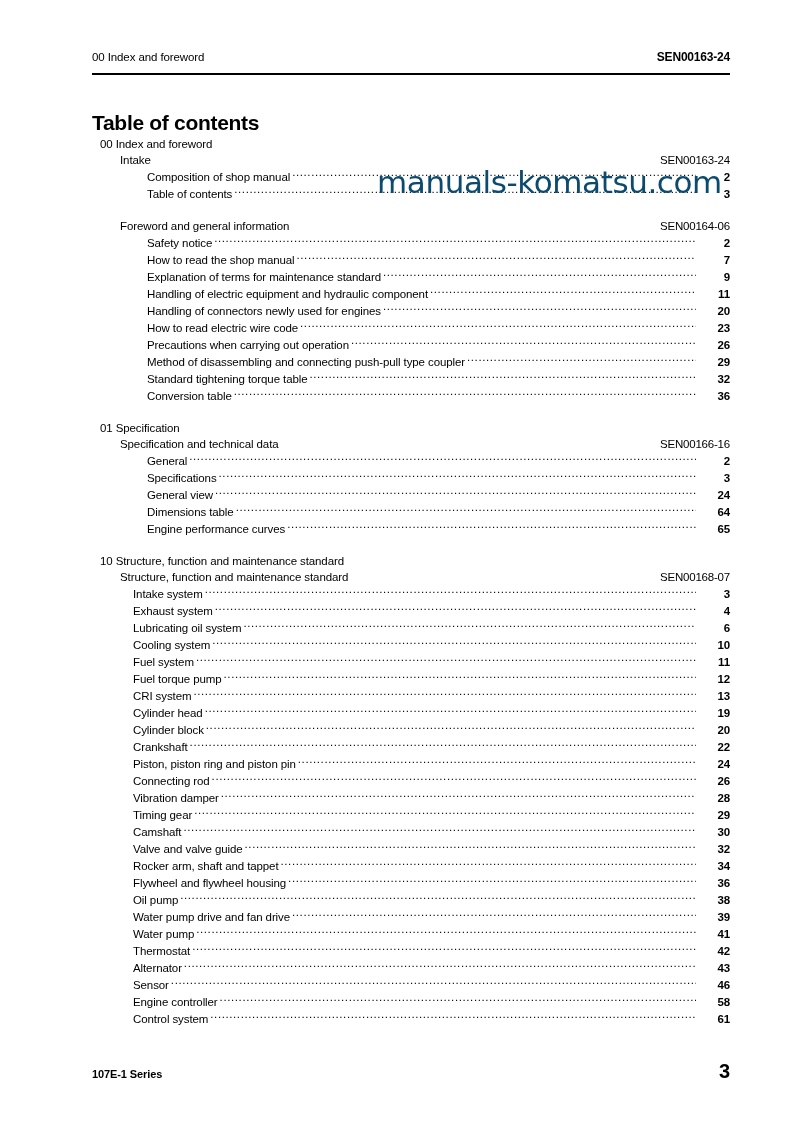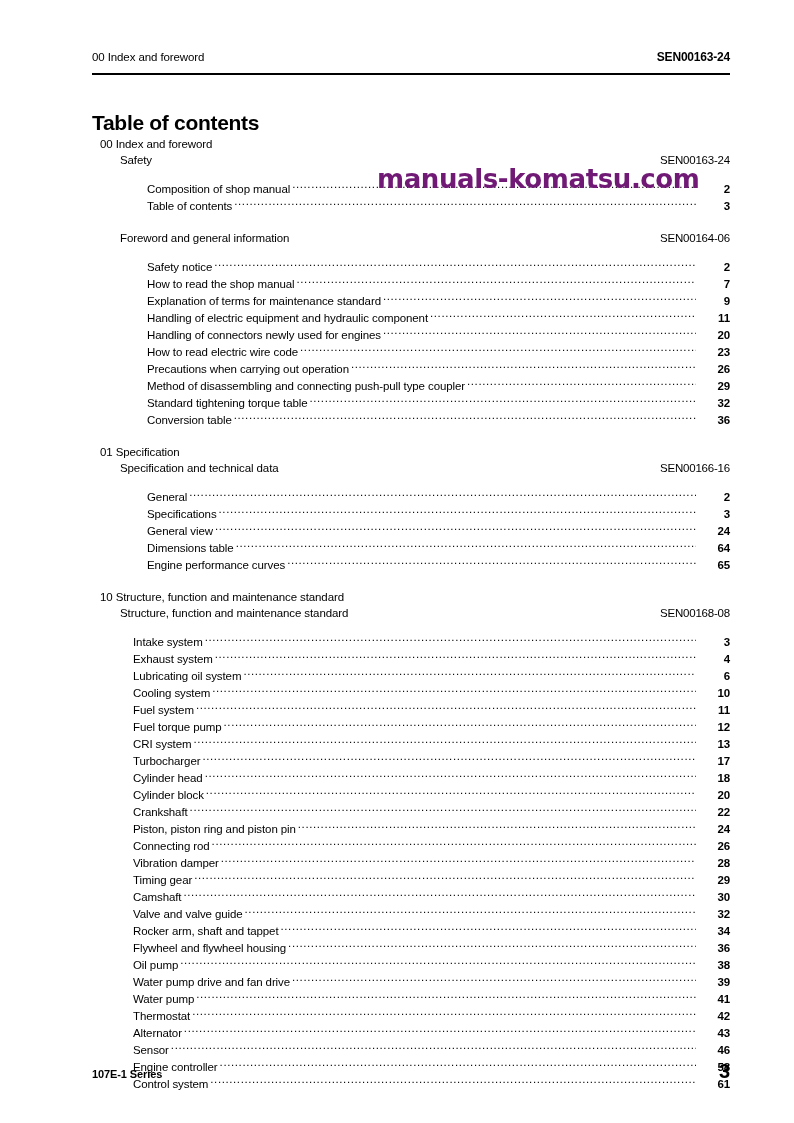--- a/index.html
+++ b/index.html
@@ -95,21 +95,21 @@
     white-space: nowrap;
   }
   .subsection-spacer { flex: 1 1 auto; }
   .subsection-code {
     font-size: 11.5px;
     letter-spacing: -0.2px;
     white-space: nowrap;
     text-align: right;
   }
 
-  .entries { margin-top: 12px; }
+  .entries { margin-top: 0; }
   .entry {
     display: flex;
     align-items: baseline;
     line-height: 16px;
     font-size: 11.5px;
     letter-spacing: -0.1px;
   }
   .entries.deep .entry { margin-left: 55px; }
   .entries.shallow .entry { margin-left: 41px; }
 
@@ -142,25 +142,25 @@
     padding-left: 4px;
   }
 
   .gap { height: 16px; }
 
   
   .watermark {
     position: absolute;
     left: 377px;
     top: 164px;
-    font-size: 26px;
+    font-size: 31px;
     font-family: "DejaVu Sans", sans-serif;
-    font-weight: 700;
+    font-weight: 400;
     letter-spacing: -0.4px;
-    color: #701a75;
+    color: #0c4a6e;
     white-space: nowrap;
     pointer-events: none;
   }
 
   
   .footer {
     position: absolute;
     left: 92px;
     top: 1060px;
     width: 638px;
@@ -191,21 +191,21 @@
     <span class="header-right">SEN00163-24</span>
   </div>
   <div class="header-rule"></div>
 
   <h1 class="doc-title">Table of contents</h1>
 
   <div class="toc">
       <div class="group">
         <div class="group-title">00 Index and foreword</div>
         <div class="subsection">
-          <span class="subsection-label">Safety</span>
+          <span class="subsection-label">Intake</span>
           <span class="subsection-spacer"></span>
           <span class="subsection-code">SEN00163-24</span>
         </div>
         <div class="entries deep">
           <div class="entry">
             <span class="entry-label">Composition of shop manual</span>
             <span class="entry-dots"></span>
             <span class="entry-page">2</span>
           </div>
           <div class="entry">
@@ -308,21 +308,21 @@
             <span class="entry-page">65</span>
           </div>
         </div>
         <div class="gap"></div>
       </div>
       <div class="group">
         <div class="group-title">10 Structure, function and maintenance standard</div>
         <div class="subsection">
           <span class="subsection-label">Structure, function and maintenance standard</span>
           <span class="subsection-spacer"></span>
-          <span class="subsection-code">SEN00168-08</span>
+          <span class="subsection-code">SEN00168-07</span>
         </div>
         <div class="entries shallow">
           <div class="entry">
             <span class="entry-label">Intake system</span>
             <span class="entry-dots"></span>
             <span class="entry-page">3</span>
           </div>
           <div class="entry">
             <span class="entry-label">Exhaust system</span>
             <span class="entry-dots"></span>
@@ -347,28 +347,23 @@
             <span class="entry-label">Fuel torque pump</span>
             <span class="entry-dots"></span>
             <span class="entry-page">12</span>
           </div>
           <div class="entry">
             <span class="entry-label">CRI system</span>
             <span class="entry-dots"></span>
             <span class="entry-page">13</span>
           </div>
           <div class="entry">
-            <span class="entry-label">Turbocharger</span>
-            <span class="entry-dots"></span>
-            <span class="entry-page">17</span>
-          </div>
-          <div class="entry">
             <span class="entry-label">Cylinder head</span>
             <span class="entry-dots"></span>
-            <span class="entry-page">18</span>
+            <span class="entry-page">19</span>
           </div>
           <div class="entry">
             <span class="entry-label">Cylinder block</span>
             <span class="entry-dots"></span>
             <span class="entry-page">20</span>
           </div>
           <div class="entry">
             <span class="entry-label">Crankshaft</span>
             <span class="entry-dots"></span>
             <span class="entry-page">22</span>

